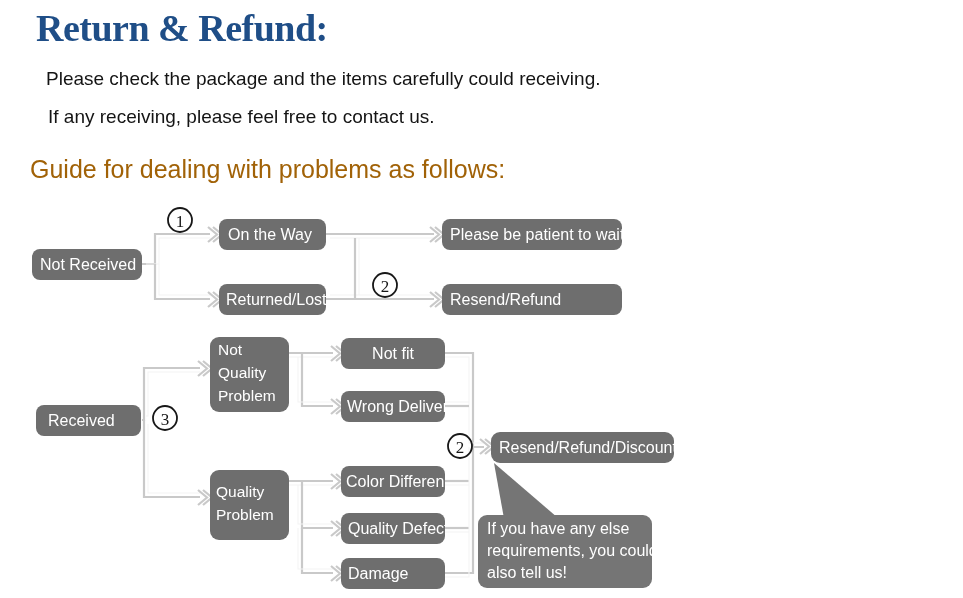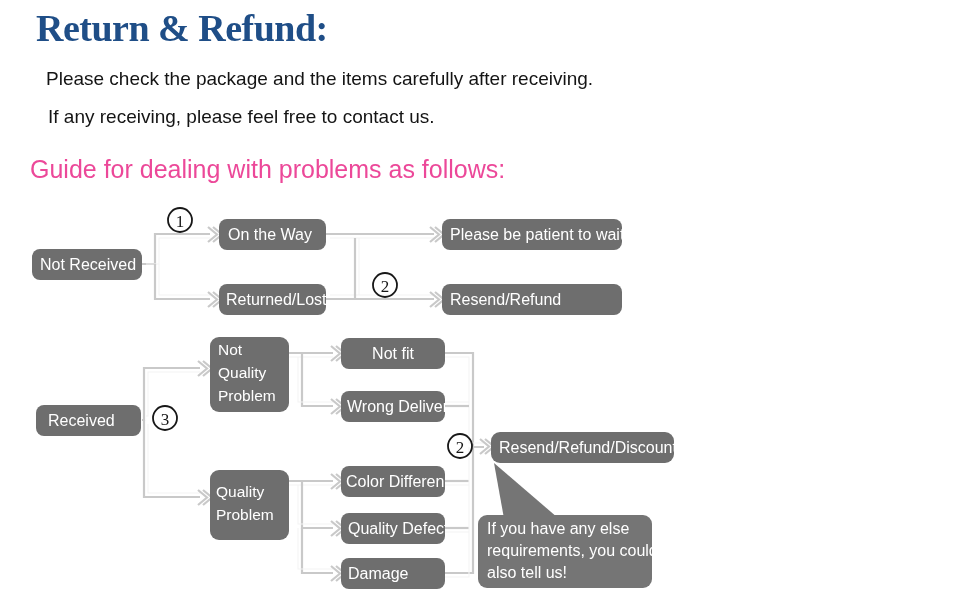--- a/index.html
+++ b/index.html
@@ -25,21 +25,21 @@
     position:absolute;
     font-size:19px;
     color:#141414;
     white-space:nowrap;
     font-family:"Liberation Sans", sans-serif;
   }
   .intro.l1{left:46px;top:68px;}
   .intro.l2{left:48px;top:106px;}
   .guide{
     position:absolute;left:30px;top:155px;
-    font-size:25px;color:#ec4899;white-space:nowrap;
+    font-size:25px;color:#a16207;white-space:nowrap;
   }
 
   svg.flow{position:absolute;left:0;top:0;width:963px;height:598px;}
 
   .nodebox{fill:#6e6e6e;}
   .calloutbox{fill:#757575;}
   .pointer{fill:#757575;}
   .nodetext{
     fill:#ffffff;
     font-family:"Liberation Sans", sans-serif;
@@ -63,21 +63,21 @@
     text-anchor:middle;
     dominant-baseline:central;
   }
 </style>
 </head>
 <body>
 
 <div id="stage">
 
   <div class="title">Return &amp; Refund:</div>
-  <div class="intro l1">Please check the package and the items carefully after receiving.</div>
+  <div class="intro l1">Please check the package and the items carefully could receiving.</div>
   <div class="intro l2">If any receiving, please feel free to contact us.</div>
   <div class="guide">Guide for dealing with problems as follows:</div>
 
   <svg class="flow" viewBox="0 0 963 598">
 
     <g>
       <path class="conn" d="M142,264 L155,264 L155,234 L210,234"></path>
       <path class="connin" d="M146,264 L159,264 L159,238 L210,238"></path>
       <path class="conn" d="M155,264 L155,299 L210,299"></path>
       <path class="connin" d="M159,264 L159,295 L210,295"></path>

